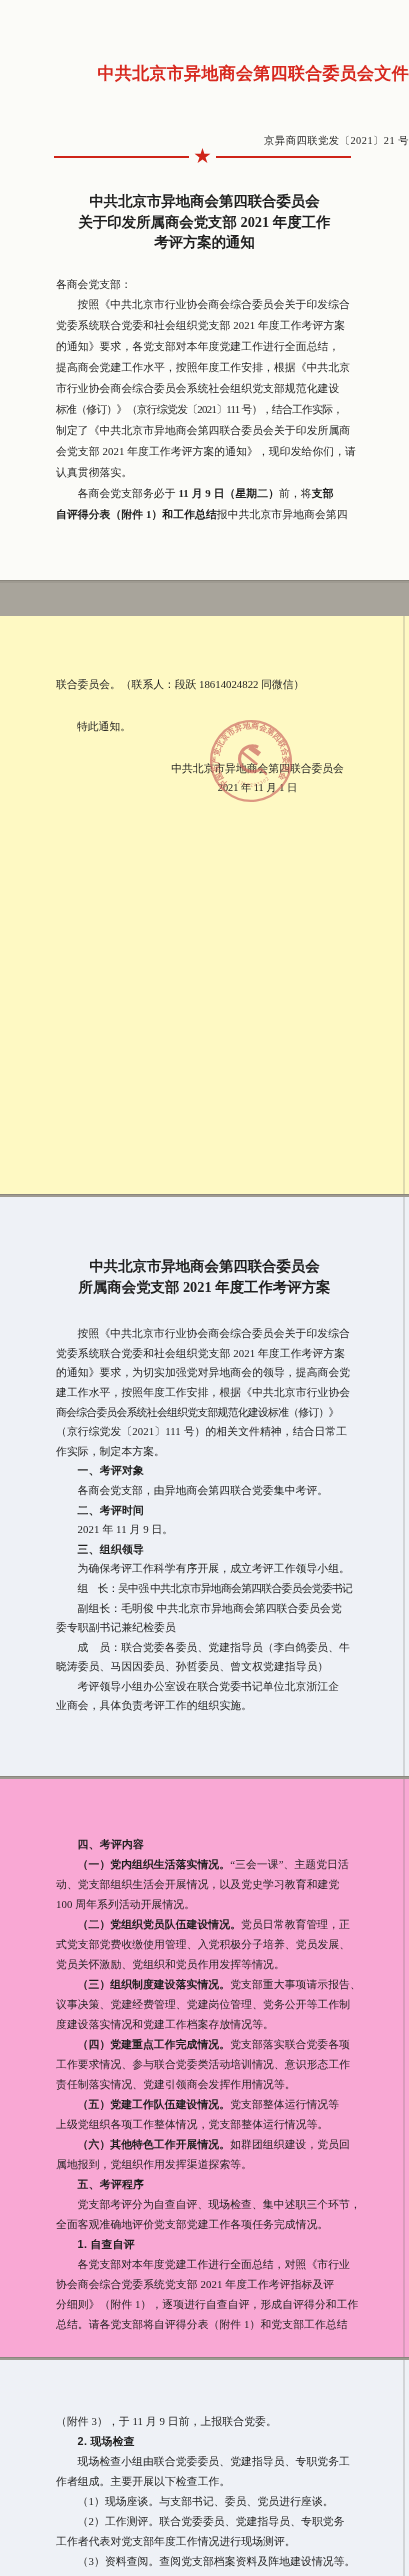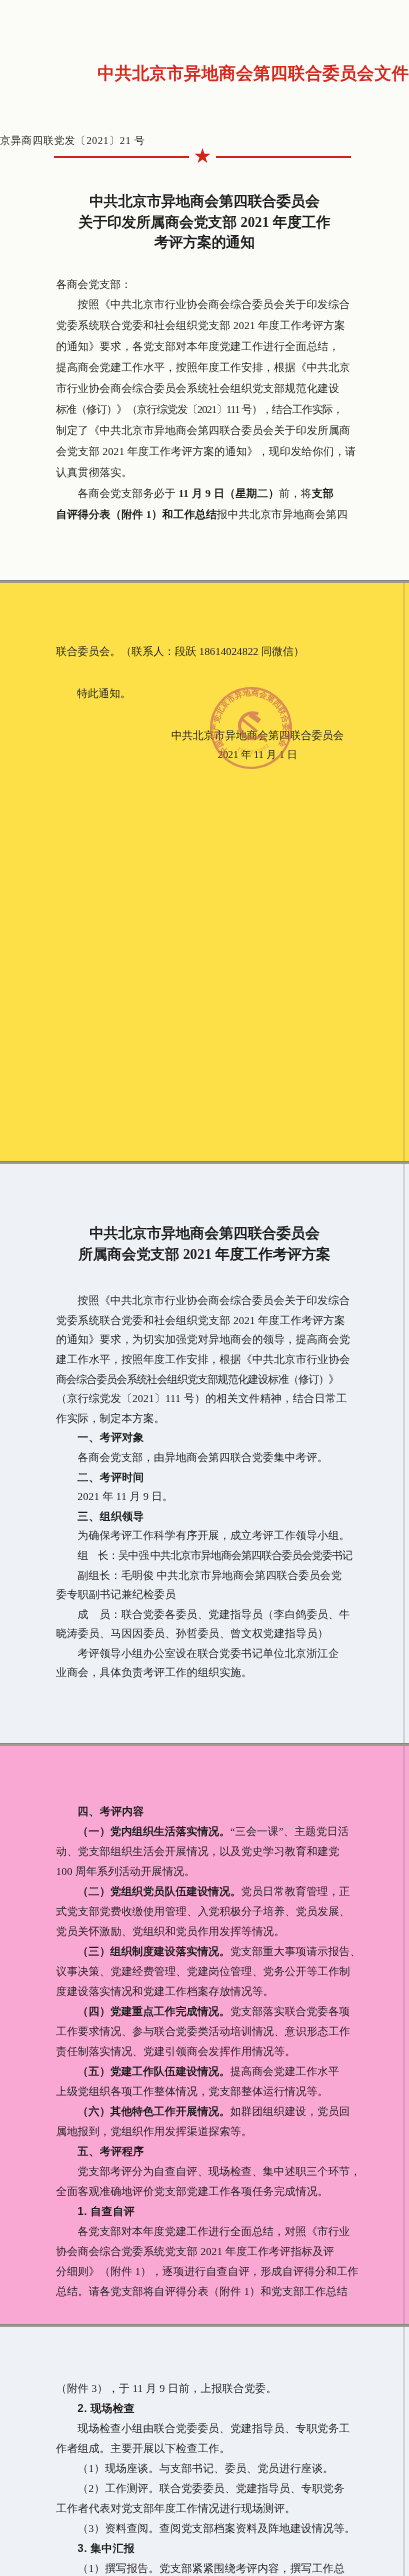--- a/index.html
+++ b/index.html
@@ -1,36 +1,36 @@
 <!DOCTYPE html>
 <html style="font-size:8.2px"><head>
 <meta charset="utf-8">
 <style>
   html,body{margin:0;padding:0;background:#ffffff;}
   .doc{position:relative;width:409px;background:#a8a49b;font-family:"Liberation Serif","DejaVu Serif",serif;color:#1f1f1f;}
   .page{position:relative;width:409px;overflow:hidden;}
   .sep{width:409px;height:2.1px;background:#9e9a91;border-top:0.5px solid #8a867d;}
   .p-white{background:#fbfbf8;}
-  .p-white2{background:#fde047;}
+  .p-white2{background:#fef9c3;margin-top:33px;}
   .p-blue{background:#eef1f6;}
   .p-blue2{background:#f9a8d4;}
   .edge::after{content:"";position:absolute;right:3.6px;top:0;bottom:0;width:2.6px;background:rgba(110,110,104,0.22);}
   
   .tb{position:absolute;left:56px;right:43px;}
   .ln{white-space:nowrap;font-size:10.8px;letter-spacing:0.1px;}
   .lh41 .ln{height:21px;line-height:21px;}
   .lh39 .ln{height:20px;line-height:20px;}
   .lh38 .ln{height:19.6px;line-height:19.6px;}
   .ind{padding-left:21.6px;}
   .tight{letter-spacing:-0.7px;}
   .b{font-weight:bold;}
   .h{font-family:"Liberation Sans","DejaVu Sans",sans-serif;font-weight:700;letter-spacing:0.3px;}
   
   .red-header{position:absolute;top:62px;left:0;right:0;text-align:right;font-size:17px;font-weight:900;letter-spacing:0.3px;color:#d7281e;}
-  .docno{position:absolute;top:134px;left:0;right:0;text-align:left;font-size:10.3px;letter-spacing:0.5px;}
+  .docno{position:absolute;top:134px;left:0;right:0;text-align:right;font-size:10.3px;letter-spacing:0.5px;}
   .rule{position:absolute;top:146px;left:54px;right:58px;height:21.6px;display:flex;align-items:center;}
   .rule .seg{height:1.5px;background:#cf2418;flex:1;}
   .rule .star{color:#cf2418;font-size:20.6px;line-height:21.6px;margin:0 4.6px;flex:0 0 auto;}
   .doc-title{position:absolute;left:0;right:0;text-align:center;font-weight:700;font-size:14.4px;line-height:20.6px;}
   .salute{position:absolute;left:56px;font-size:10.8px;line-height:14.4px;}
   
   .abs-ln{position:absolute;white-space:nowrap;font-size:10.8px;line-height:21px;}
   .sign-wrap{position:absolute;left:106px;right:0;text-align:center;white-space:nowrap;}
   .seal{position:absolute;left:207px;top:101px;width:88px;height:88px;transform:rotate(-7deg);opacity:0.8;}
 </style>
@@ -132,21 +132,21 @@
       <div class="ln">100 周年系列活动开展情况。</div>
       <div class="ln ind"><span class="b">（二）党组织党员队伍建设情况。</span><span>党员日常教育管理，正</span></div>
       <div class="ln">式党支部党费收缴使用管理、入党积极分子培养、党员发展、</div>
       <div class="ln">党员关怀激励、党组织和党员作用发挥等情况。</div>
       <div class="ln ind"><span class="b">（三）组织制度建设落实情况。</span><span>党支部重大事项请示报告、</span></div>
       <div class="ln">议事决策、党建经费管理、党建岗位管理、党务公开等工作制</div>
       <div class="ln">度建设落实情况和党建工作档案存放情况等。</div>
       <div class="ln ind"><span class="b">（四）党建重点工作完成情况。</span><span>党支部落实联合党委各项</span></div>
       <div class="ln">工作要求情况、参与联合党委类活动培训情况、意识形态工作</div>
       <div class="ln">责任制落实情况、党建引领商会发挥作用情况等。</div>
-      <div class="ln ind"><span class="b">（五）党建工作队伍建设情况。</span><span>提高商会党建工作水平</span></div>
+      <div class="ln ind"><span class="b">（五）党建工作队伍建设情况。</span><span>党支部整体运行情况等</span></div>
       <div class="ln">上级党组织各项工作整体情况，党支部整体运行情况等。</div>
       <div class="ln ind"><span class="b">（六）其他特色工作开展情况。</span><span>如群团组织建设，党员回</span></div>
       <div class="ln">属地报到，党组织作用发挥渠道探索等。</div>
       <div class="ln ind h">五、考评程序</div>
       <div class="ln ind">党支部考评分为自查自评、现场检查、集中述职三个环节，</div>
       <div class="ln">全面客观准确地评价党支部党建工作各项任务完成情况。</div>
       <div class="ln ind h">1. 自查自评</div>
       <div class="ln ind">各党支部对本年度党建工作进行全面总结，对照《市行业</div>
       <div class="ln">协会商会综合党委系统党支部 2021 年度工作考评指标及评</div>
       <div class="ln">分细则》（附件 1），逐项进行自查自评，形成自评得分和工作</div>

